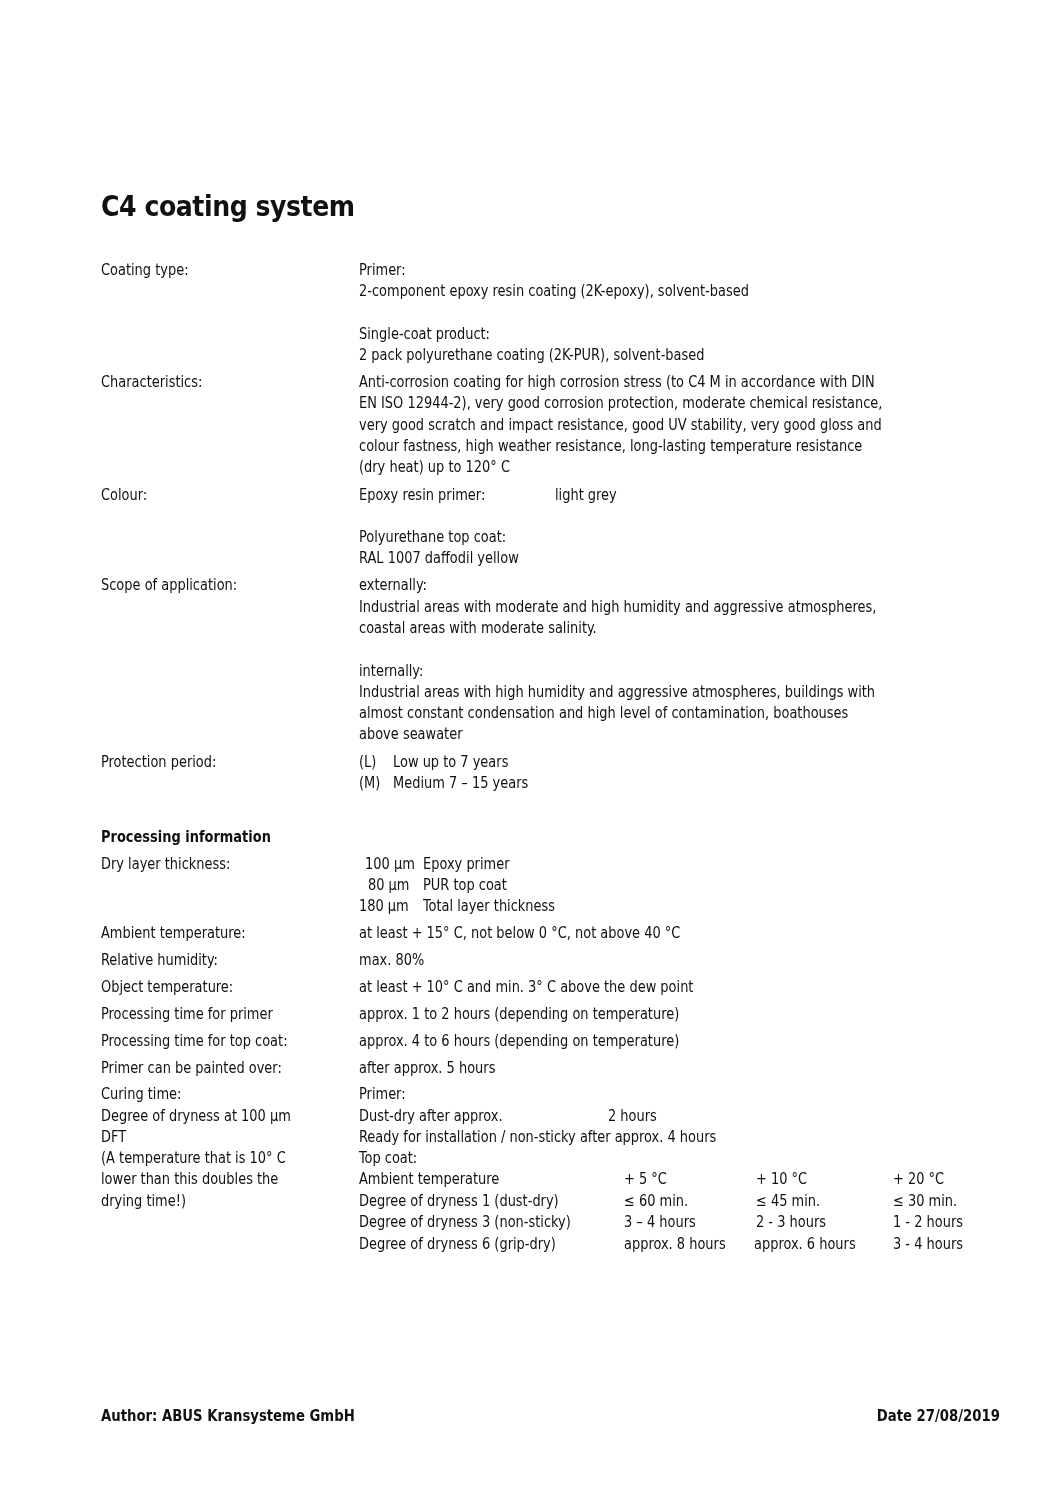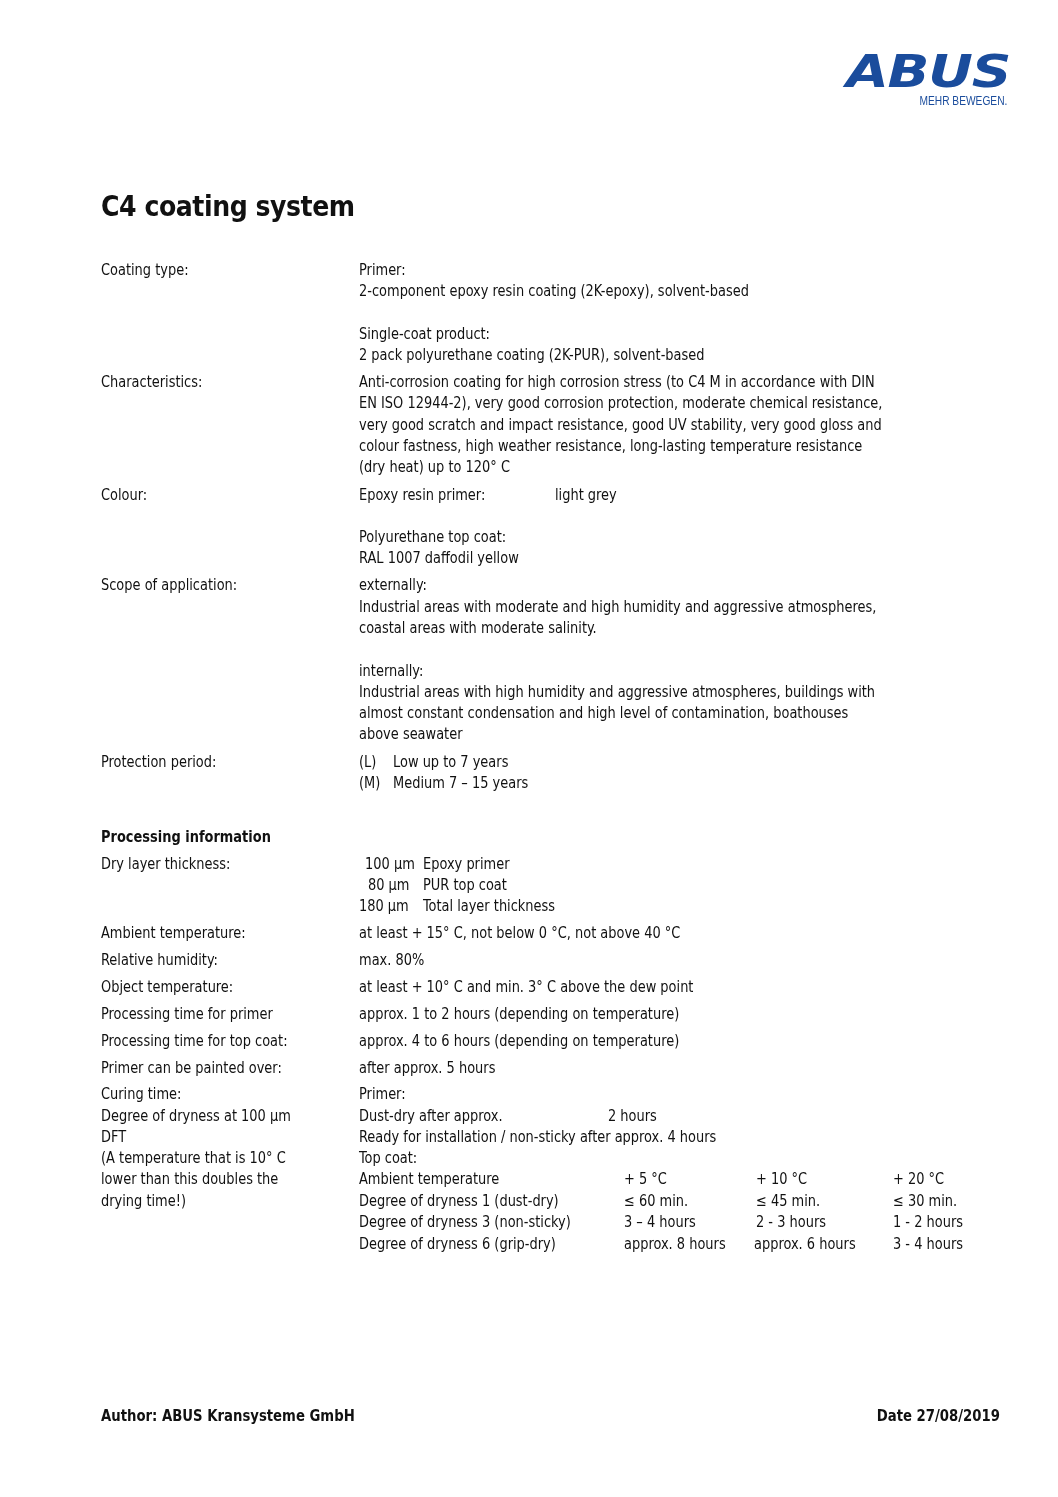--- a/index.html
+++ b/index.html
@@ -19,24 +19,20 @@
   .lbl { left:101px; }
   .val { left:359px; }
   .bold { font-weight:bold; }
   .footer { position:absolute; top:1406px; font-weight:bold; font-size:16px; transform:scaleX(0.92); white-space:nowrap; }
 </style>
 </head>
 <body>
 
 <div class="page">
 
-  <div class="logo">
-    <div class="logo-word">ABUS</div>
-    <div class="logo-tag">MEHR BEWEGEN.</div>
-  </div>
 
   <h1 class="title">C4 coating system</h1>
 
   <div class="txt lbl" style="top:260px">Coating type:</div>
   <div class="txt val" style="top:260px">Primer:</div>
   <div class="txt val" style="top:281px">2-component epoxy resin coating (2K-epoxy), solvent-based</div>
   <div class="txt val" style="top:324px">Single-coat product:</div>
   <div class="txt val" style="top:345px">2 pack polyurethane coating (2K-PUR), solvent-based</div>
 
   <div class="txt lbl" style="top:372px">Characteristics:</div>

